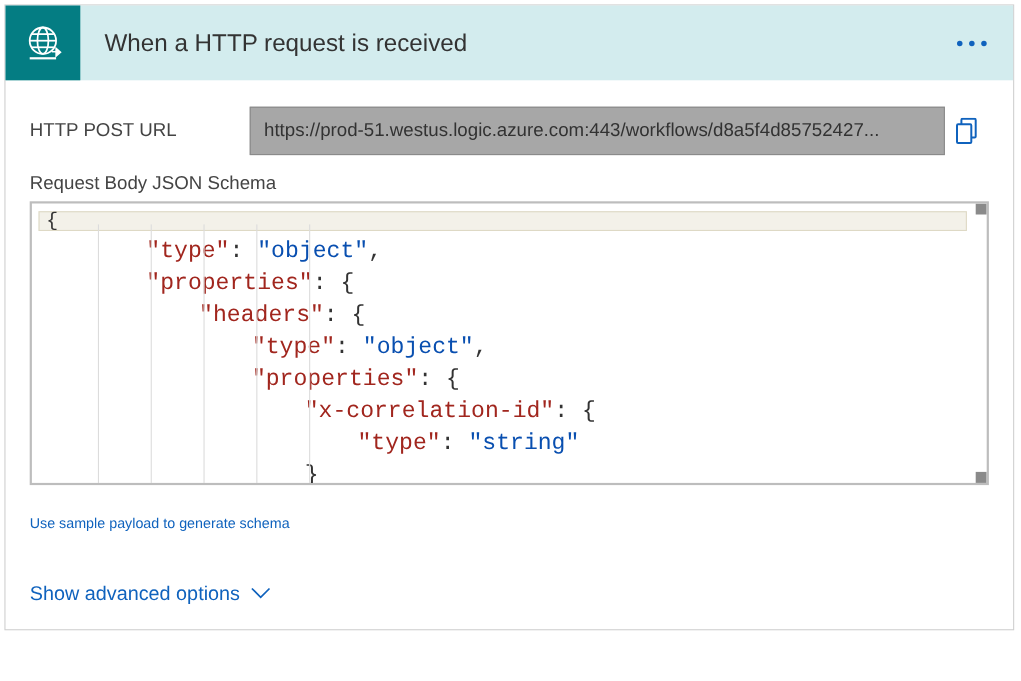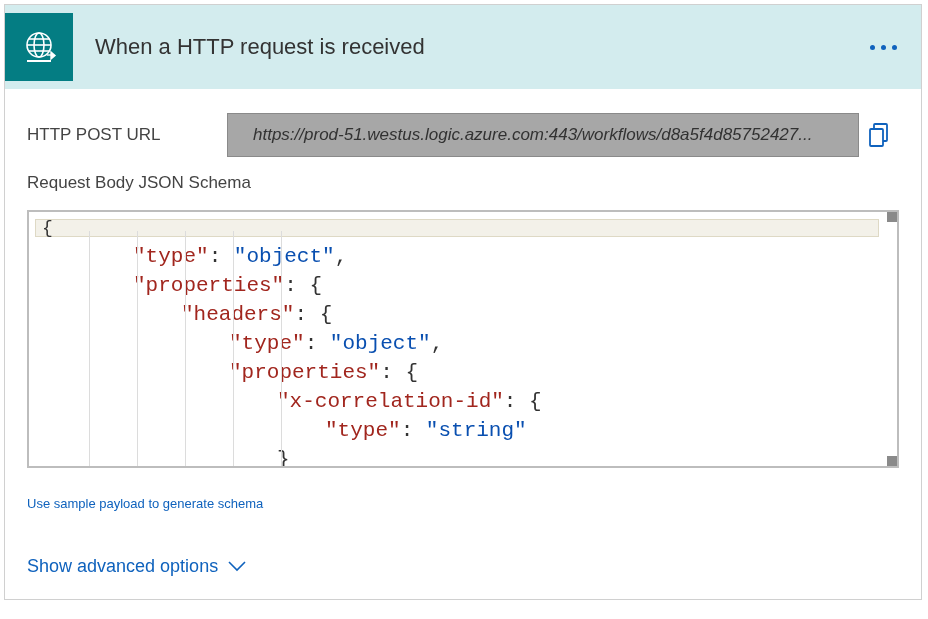--- a/index.html
+++ b/index.html
@@ -10,21 +10,21 @@
     font-family: "Segoe UI", -apple-system, BlinkMacSystemFont, sans-serif;
     color: #323130;
   }
   .card {
     margin: 4px;
     width: 918px;
     border: 1px solid #d0d0d0;
     background: #fff;
   }
   .header {
-    height: 84px;
+    height: 68px;
     background: #d3ecee;
     display: flex;
     align-items: center;
     position: relative;
   }
   .icon-tile {
     width: 68px;
     height: 68px;
     background: #047d83;
     display: flex;
@@ -68,38 +68,37 @@
     color: #444;
   }
   .urlbox {
     flex: 1;
     height: 44px;
     background: #a7a7a7;
     color: #323232;
     border: 1px solid #8a8a8a;
     display: flex;
     align-items: center;
-    padding: 0 25px;
+    padding: 0 12px;
     font-size: 17px;
     white-space: nowrap;
     overflow: hidden;
-    font-style: italic;
   }
   .copy-btn {
     width: 40px;
     display: flex;
     justify-content: center;
     cursor: pointer;
     color: #0f62bd;
     flex-shrink: 0;
   }
   .schema-label {
     font-size: 17px;
     color: #444;
-    margin-bottom: 17px;
+    margin-bottom: 6px;
   }
   .schema-box {
     border: 2px solid #bdbdbd;
     height: 258px;
     position: relative;
     overflow: hidden;
     padding: 1px 18px 0 6px;
   }
   .schema-box .firstline {
     display: inline-block;

